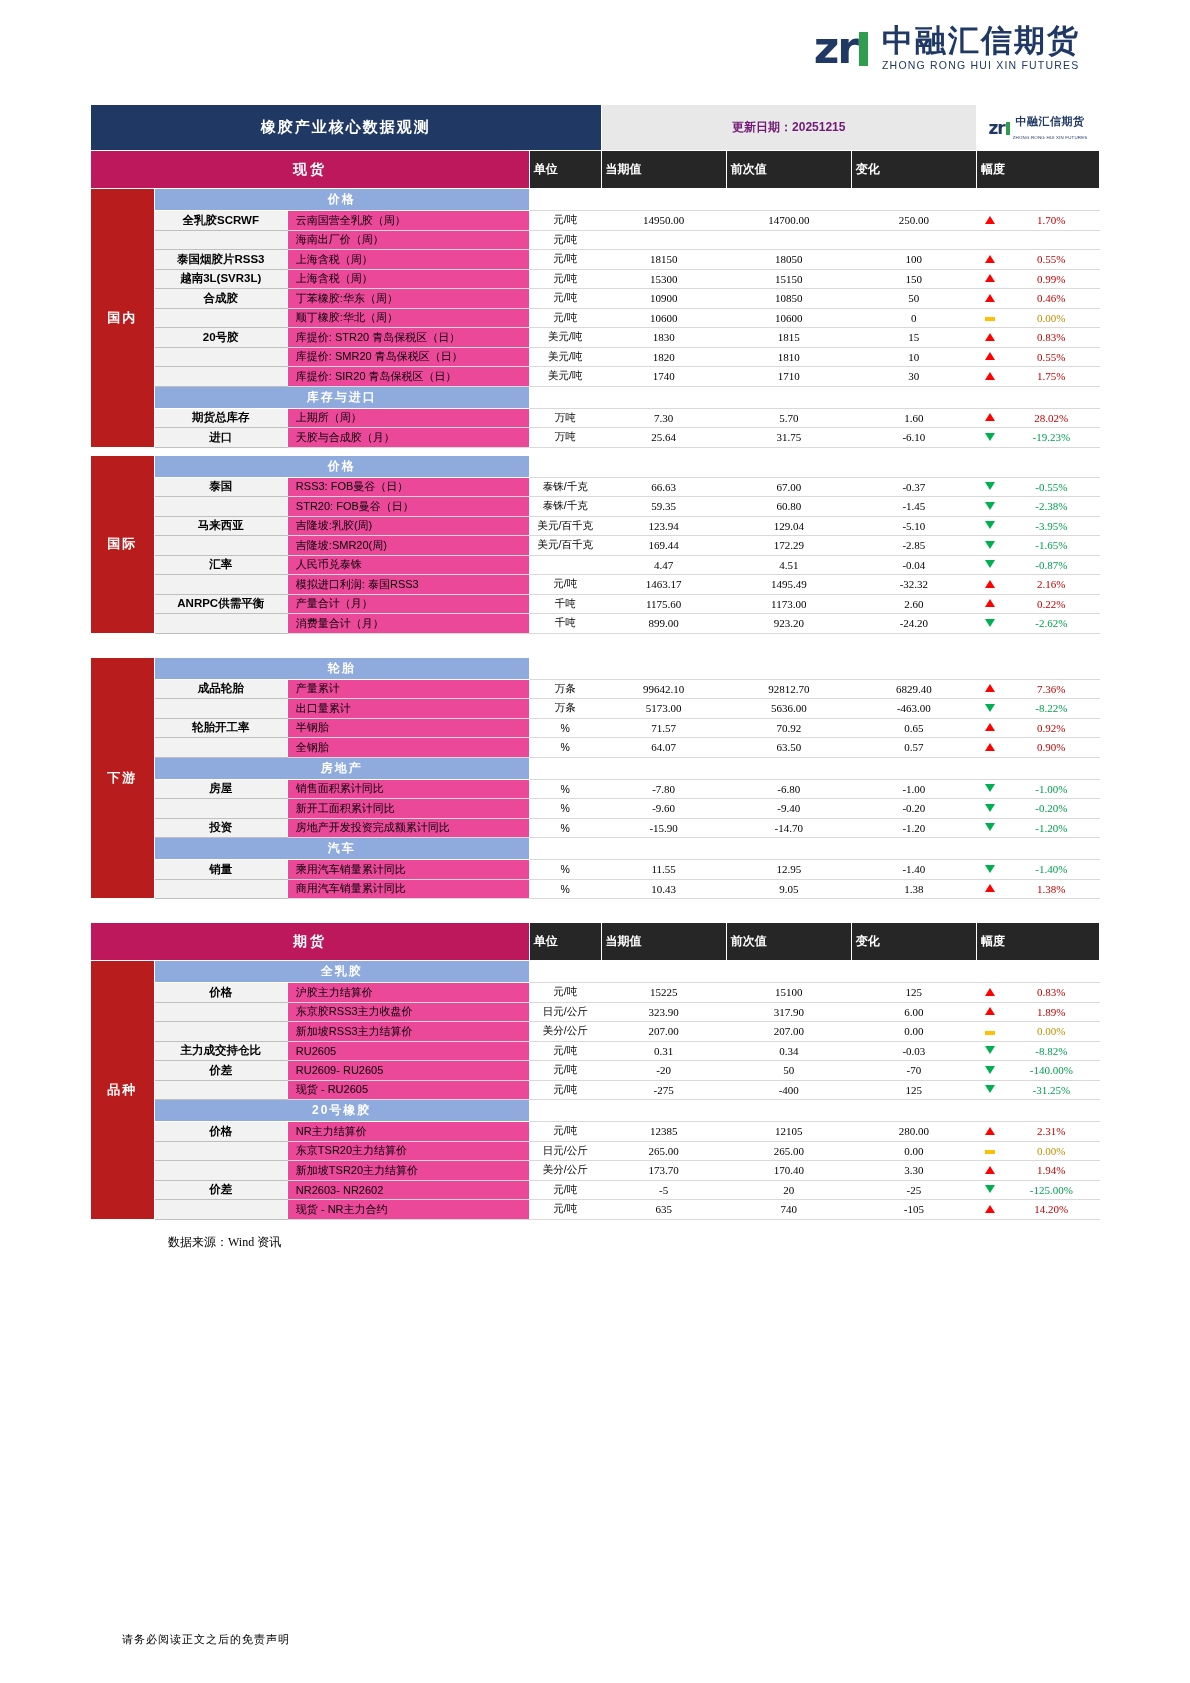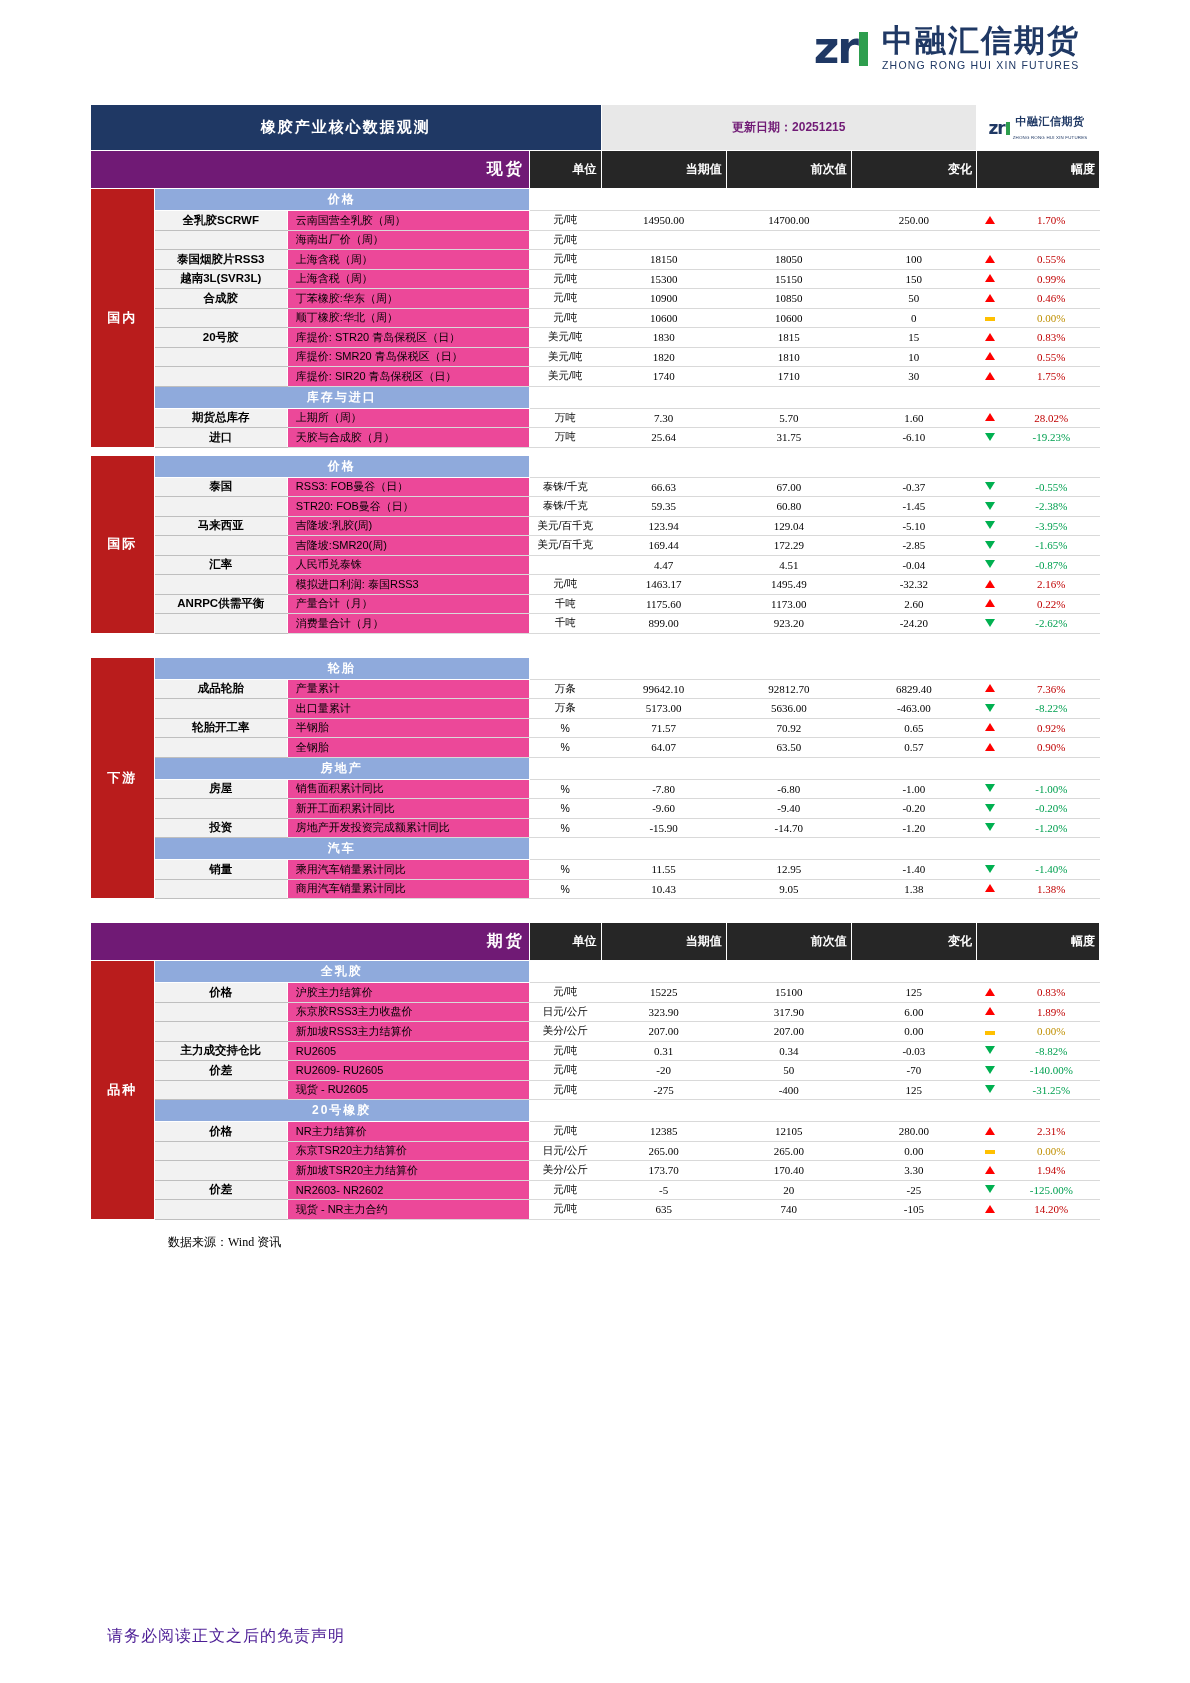--- a/index.html
+++ b/index.html
@@ -120,34 +120,34 @@
     letter-spacing: -1px;
   }
   .mini-logo .m-bar {
     display:inline-block; width:4px; height:13px; background:#2e9e4e;
     vertical-align: -1px; margin-left:1px;
   }
   .mini-logo .m-cn { font-size: 11px; font-weight: bold; color:#1f3864; letter-spacing:0.5px;}
   .mini-logo .m-en { font-size: 4.4px; color:#1f3864; letter-spacing:0.2px; }
 
   .sec-header {
-    background: #701a75;
+    background: #be185d;
     color: #fff;
     font-weight: bold;
-    font-size: 16px;
-    text-align: right;
+    font-size: 14px;
+    text-align: center;
     letter-spacing: 3px;
     height: 38px !important;
   }
   .col-header {
     background: #262626;
     color: #fff;
     font-weight: bold;
     font-size: 12px;
-    text-align: right;
+    text-align: left;
     height: 38px !important;
   }
   .blue-band {
     background: #8faadc;
     color: #ffffff;
     font-weight: bold;
     font-size: 12px;
     text-align: center;
     letter-spacing: 2px;
     height: 22px !important;
@@ -224,24 +224,24 @@
   .thin-spacer td { background:#ffffff; border:none !important; height:8px !important; }
 
   .source {
     margin: 14px 0 0 78px;
     font-size: 12px;
     color: #000;
     font-family: "Liberation Serif", serif;
   }
   .footer-note {
     position: absolute;
-    left: 107px;
+    left: 122px;
     bottom: 36px;
-    font-size: 16px;
-    color: #4c1d95;
+    font-size: 11px;
+    color: #000000;
     letter-spacing: 1px;
   }
 </style>
 </head>
 <body>
 
 <div class="page-header">
   <div class="logo-block">
     <div class="logo-mark">
       <span>zr</span><span class="bar"></span>

